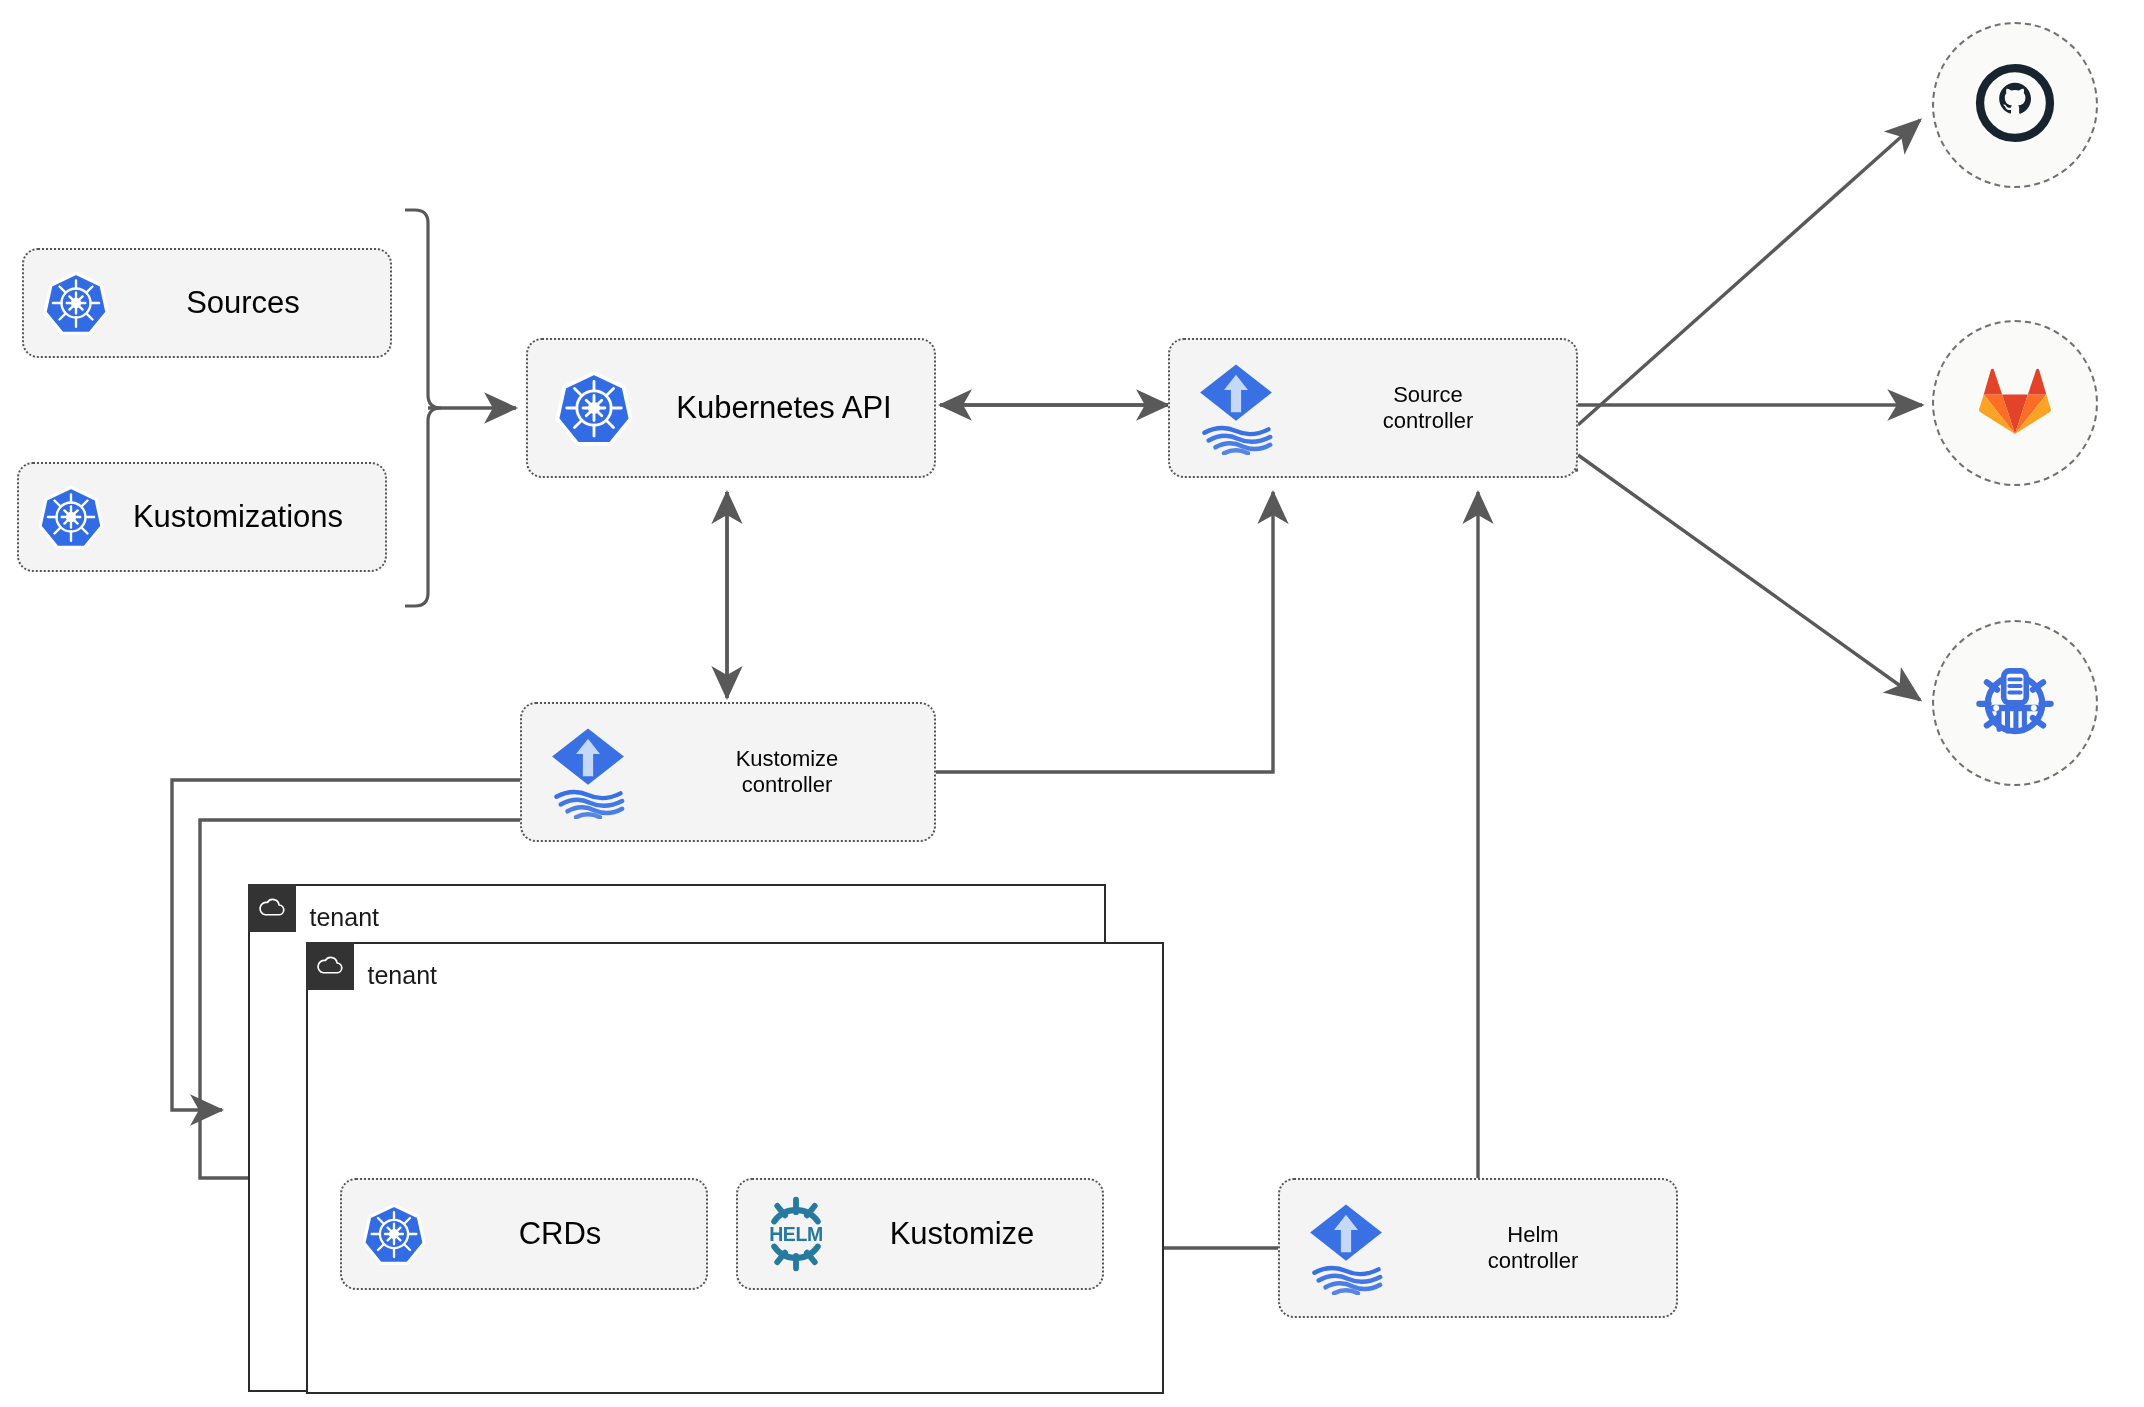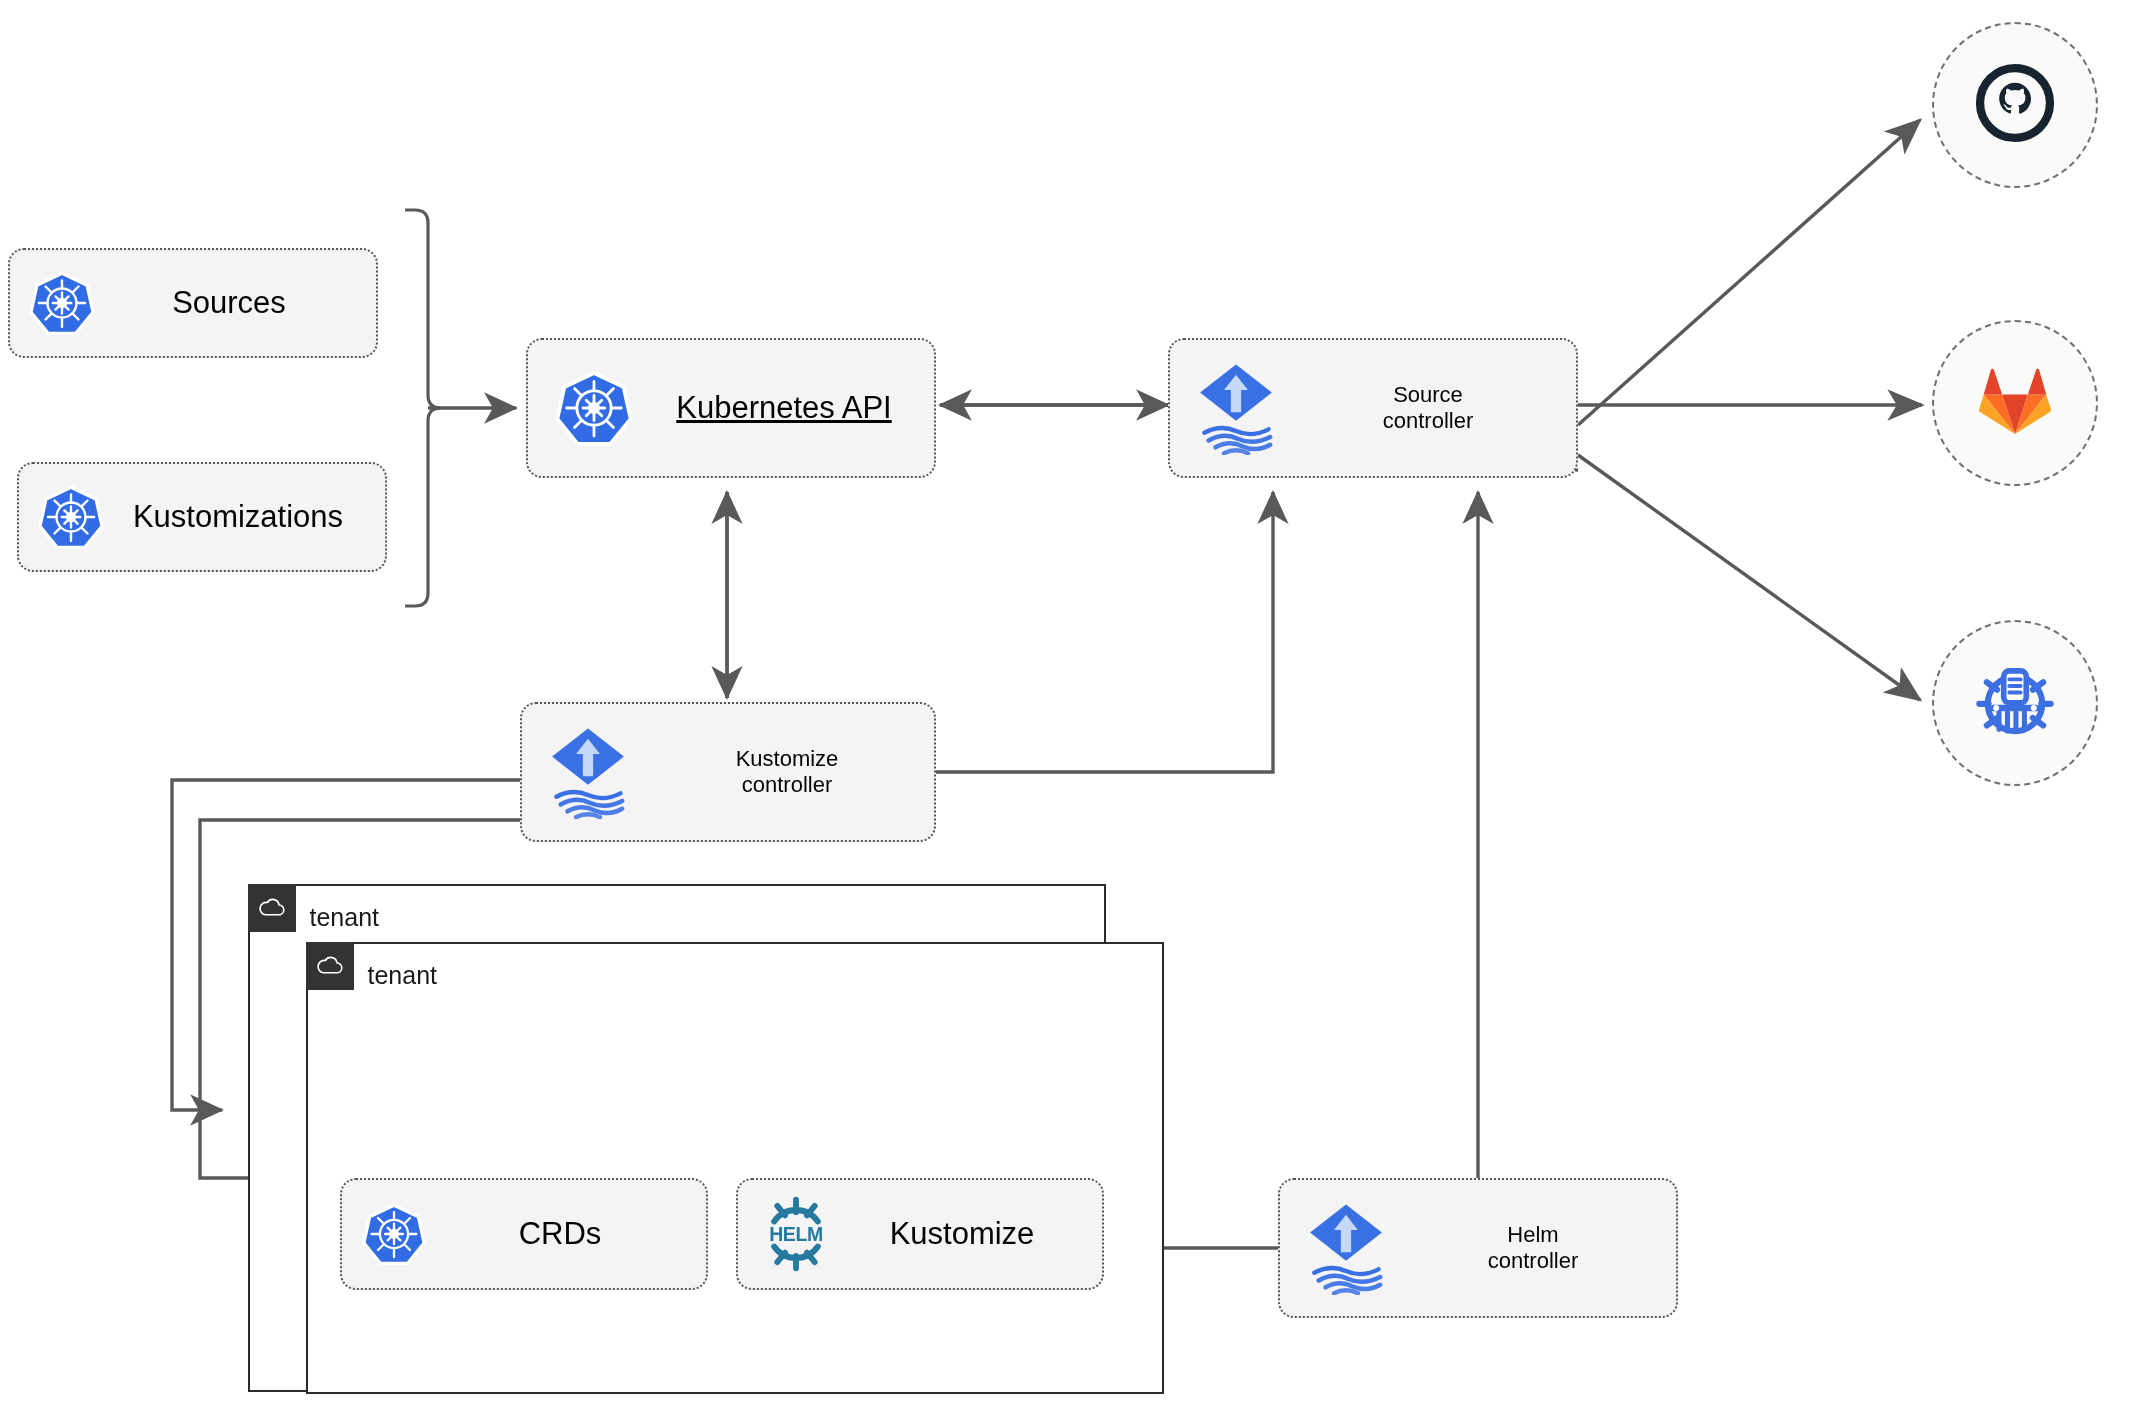--- a/index.html
+++ b/index.html
@@ -164,21 +164,21 @@
       
       <path d="M1578,1.0 M1578,470 L1575,470"></path>
       <path d="M1578,425 L1920,120" marker-end="url(#ah-thin)"></path>
       
       <path d="M1578,405 H1922" marker-end="url(#ah-thin)"></path>
       
       <path d="M1578,455 L1920,700" marker-end="url(#ah-thin)"></path>
     </g>
   </svg>
 
-  <div class="card res" style="left:8px; top:248px; width:370px; height:110px;">
+  <div class="card res" style="left:22px; top:248px; width:370px; height:110px;">
     <span class="ico">
       <svg viewBox="0 0 100 100" width="66" height="66">
         <path d="M50 5 L88 23 L97 64 L71 96 L29 96 L3 64 L12 23 Z" fill="#326CE5" stroke="#ffffff" stroke-width="5"></path>
         <g fill="none" stroke="#ffffff" stroke-width="3.6" stroke-linecap="round">
           <circle cx="50" cy="50" r="22"></circle>
           <circle cx="50" cy="50" r="6" fill="#ffffff"></circle>
           <path d="M50 28 V16 M50 72 V86 M28 50 H15 M72 50 H85
                    M34 34 L25 25 M66 34 L75 25 M34 66 L25 75 M66 66 L75 75"></path>
           <path d="M50 34 V44 M50 56 V66 M36 50 H44 M56 50 H64
                    M40 40 L45 45 M60 40 L55 45 M40 60 L45 55 M60 60 L55 55"></path>
@@ -198,21 +198,21 @@
           <path d="M50 28 V16 M50 72 V86 M28 50 H15 M72 50 H85
                    M34 34 L25 25 M66 34 L75 25 M34 66 L25 75 M66 66 L75 75"></path>
           <path d="M50 34 V44 M50 56 V66 M36 50 H44 M56 50 H64
                    M40 40 L45 45 M60 40 L55 45 M40 60 L45 55 M60 60 L55 55"></path>
         </g>
       </svg>
     </span>
     <span class="lbl">Kustomizations</span>
   </div>
 
-  <div class="card kapi" style="left:526px; top:338px; width:410px; height:140px;text-decoration:underline;">
+  <div class="card kapi" style="left:526px; top:338px; width:410px; height:140px;">
     <span class="ico">
       <svg viewBox="0 0 100 100" width="78" height="78">
         <path d="M50 5 L88 23 L97 64 L71 96 L29 96 L3 64 L12 23 Z" fill="#326CE5" stroke="#ffffff" stroke-width="5"></path>
         <g fill="none" stroke="#ffffff" stroke-width="3.6" stroke-linecap="round">
           <circle cx="50" cy="50" r="22"></circle>
           <circle cx="50" cy="50" r="6" fill="#ffffff"></circle>
           <path d="M50 28 V16 M50 72 V86 M28 50 H15 M72 50 H85
                    M34 34 L25 25 M66 34 L75 25 M34 66 L25 75 M66 66 L75 75"></path>
           <path d="M50 34 V44 M50 56 V66 M36 50 H44 M56 50 H64
                    M40 40 L45 45 M60 40 L55 45 M40 60 L45 55 M60 60 L55 55"></path>

